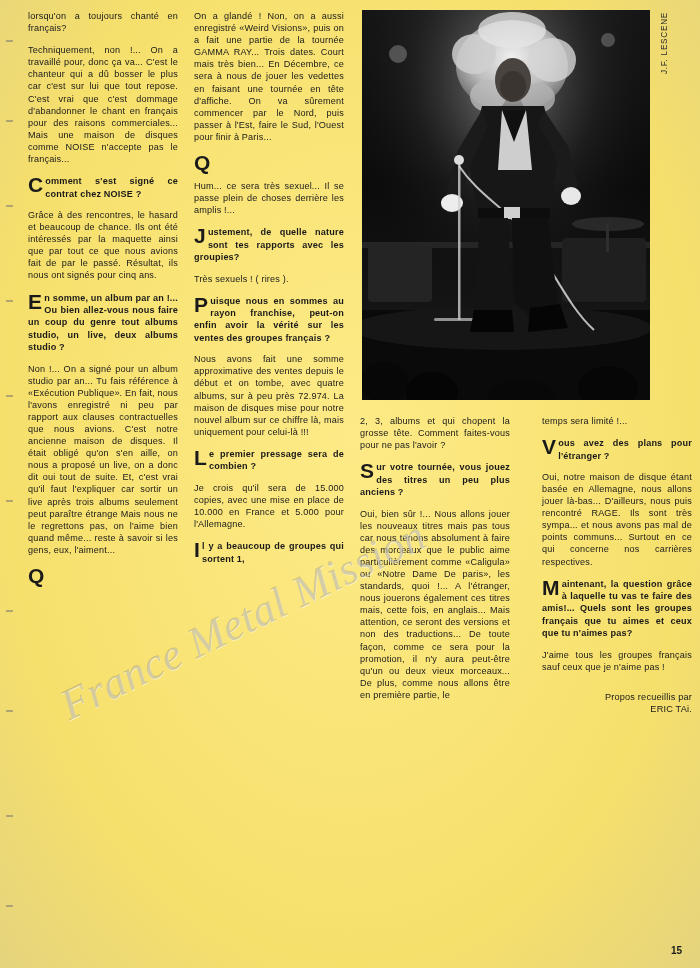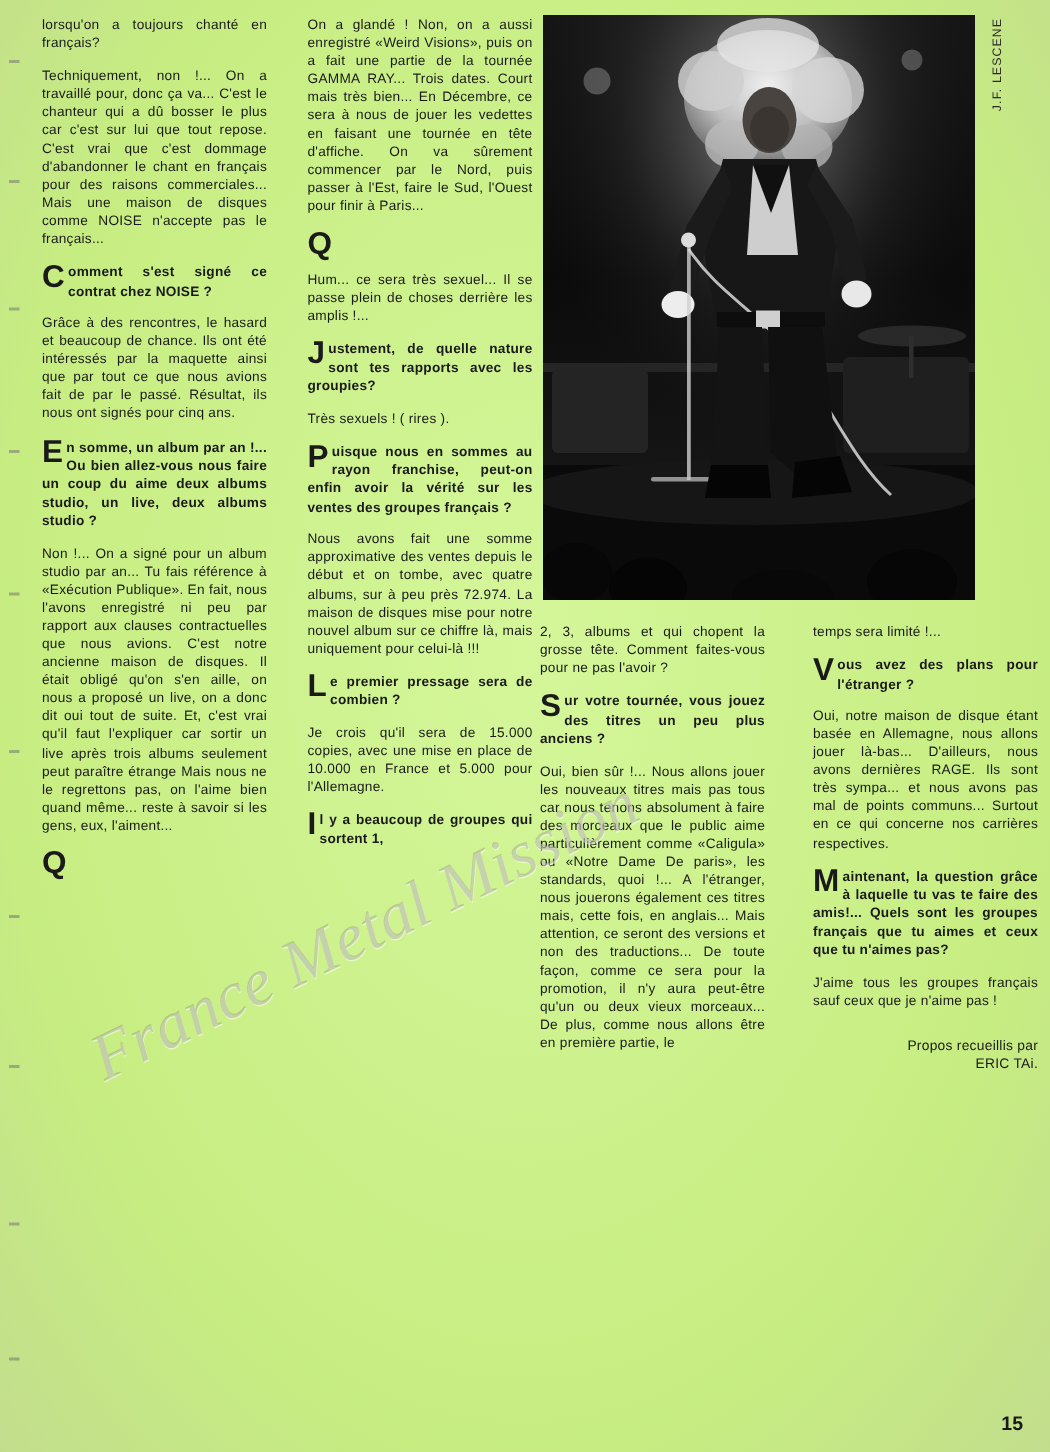--- a/index.html
+++ b/index.html
@@ -13,21 +13,21 @@
     font-family: "Liberation Sans", sans-serif;
     color: #1a1a1a;
     position: relative;
     overflow: hidden;
   }
   .page {
     position: absolute;
     left: 0; top: 0;
     width: 700px;
     height: 968px;
-    background: #bef264;
+    background: #fde047;
   }
   
   .grain {
     position: absolute;
     inset: 0;
     background:
       radial-gradient(ellipse at 50% 45%, rgba(255,255,255,0.35) 0%, rgba(225,222,218,0.25) 70%, rgba(200,196,190,0.45) 100%);
     pointer-events: none;
   }
   .columns {
@@ -40,21 +40,21 @@
   .col {
     position: absolute;
     top: 0;
     width: 150px;
     font-size: 9.1px;
     line-height: 12.1px;
     text-align: justify;
     letter-spacing: 0.02em;
   }
   .col.c1 { left: 0; }
-  .col.c2 { left: 166px; margin-left: 11px; }
+  .col.c2 { left: 166px; }
   .col.c3 { left: 332px; top: 405px; }
   .col.c4 { left: 514px; top: 405px; }
 
   .para {
     margin: 0 0 10px 0;
     text-align: justify;
   }
 
   
   .q {
@@ -95,21 +95,21 @@
     color: #2a2a2a;
     writing-mode: vertical-rl;
     text-orientation: mixed;
     transform: rotate(180deg);
     transform-origin: center;
   }
   .pagenum {
     position: absolute;
     right: 18px;
     bottom: 12px;
-    font-size: 13px;
+    font-size: 10px;
     font-weight: bold;
     color: #1a1a1a;
   }
   .byline {
     margin-top: 18px;
     font-size: 9.2px;
     line-height: 12px;
     text-align: right;
   }
   .watermark {
@@ -242,21 +242,21 @@
 
   <div class="credit">J.F. LESCENE</div>
 
   <div class="columns">
 
     <div class="col c1">
       <p class="para">lorsqu'on a toujours chanté en français?</p>
       <p class="para">Techniquement, non !... On a travaillé pour, donc ça va... C'est le chanteur qui a dû bosser le plus car c'est sur lui que tout repose. C'est vrai que c'est dommage d'abandonner le chant en français pour des raisons commerciales... Mais une maison de disques comme NOISE n'accepte pas le français...</p>
       <p class="q"><span class="dropcap">C</span><span>omment s'est signé ce contrat chez NOISE ?</span></p>
       <p class="para">Grâce à des rencontres, le hasard et beaucoup de chance. Ils ont été intéressés par la maquette ainsi que par tout ce que nous avions fait de par le passé. Résultat, ils nous ont signés pour cinq ans.</p>
-      <p class="q"><span class="dropcap">E</span><span>n somme, un album par an !... Ou bien allez-vous nous faire un coup du aime deux albums studio, un live, deux albums studio ?</span></p>
+      <p class="q"><span class="dropcap">E</span><span>n somme, un album par an !... Ou bien allez-vous nous faire un coup du genre tout albums studio, un live, deux albums studio ?</span></p>
       <p class="para">Non !... On a signé pour un album studio par an... Tu fais référence à «Exécution Publique». En fait, nous l'avons enregistré ni peu par rapport aux clauses contractuelles que nous avions. C'est notre ancienne maison de disques. Il était obligé qu'on s'en aille, on nous a proposé un live, on a donc dit oui tout de suite. Et, c'est vrai qu'il faut l'expliquer car sortir un live après trois albums seulement peut paraître étrange Mais nous ne le regrettons pas, on l'aime bien quand même... reste à savoir si les gens, eux, l'aiment...</p>
       <p class="q"><span class="dropcap">Q</span></p>
     </div>
 
     <div class="col c2">
       <p class="para">On a glandé ! Non, on a aussi enregistré «Weird Visions», puis on a fait une partie de la tournée GAMMA RAY... Trois dates. Court mais très bien... En Décembre, ce sera à nous de jouer les vedettes en faisant une tournée en tête d'affiche. On va sûrement commencer par le Nord, puis passer à l'Est, faire le Sud, l'Ouest pour finir à Paris...</p>
       <p class="q"><span class="dropcap">Q</span></p>
       <p class="para">Hum... ce sera très sexuel... Il se passe plein de choses derrière les amplis !...</p>
       <p class="q"><span class="dropcap">J</span><span>ustement, de quelle nature sont tes rapports avec les groupies?</span></p>
       <p class="para">Très sexuels ! ( rires ).</p>
@@ -269,21 +269,21 @@
 
     <div class="col c3">
       <p class="para">2, 3, albums et qui chopent la grosse tête. Comment faites-vous pour ne pas l'avoir ?</p>
       <p class="q"><span class="dropcap">S</span><span>ur votre tournée, vous jouez des titres un peu plus anciens ?</span></p>
       <p class="para">Oui, bien sûr !... Nous allons jouer les nouveaux titres mais pas tous car nous tenons absolument à faire des morceaux que le public aime particulièrement comme «Caligula» ou «Notre Dame De paris», les standards, quoi !... A l'étranger, nous jouerons également ces titres mais, cette fois, en anglais... Mais attention, ce seront des versions et non des traductions... De toute façon, comme ce sera pour la promotion, il n'y aura peut-être qu'un ou deux vieux morceaux... De plus, comme nous allons être en première partie, le</p>
     </div>
 
     <div class="col c4">
       <p class="para">temps sera limité !...</p>
       <p class="q"><span class="dropcap">V</span><span>ous avez des plans pour l'étranger ?</span></p>
-      <p class="para">Oui, notre maison de disque étant basée en Allemagne, nous allons jouer là-bas... D'ailleurs, nous avons dernières RAGE. Ils sont très sympa... et nous avons pas mal de points communs... Surtout en ce qui concerne nos carrières respectives.</p>
+      <p class="para">Oui, notre maison de disque étant basée en Allemagne, nous allons jouer là-bas... D'ailleurs, nous puis rencontré RAGE. Ils sont très sympa... et nous avons pas mal de points communs... Surtout en ce qui concerne nos carrières respectives.</p>
       <p class="q"><span class="dropcap">M</span><span>aintenant, la question grâce à laquelle tu vas te faire des amis!... Quels sont les groupes français que tu aimes et ceux que tu n'aimes pas?</span></p>
       <p class="para">J'aime tous les groupes français sauf ceux que je n'aime pas !</p>
       <div class="byline">
         <div>Propos recueillis par</div>
         <div>ERIC TAi.</div>
       </div>
     </div>
   </div>
 
   <div class="watermark">France Metal Mission</div>

